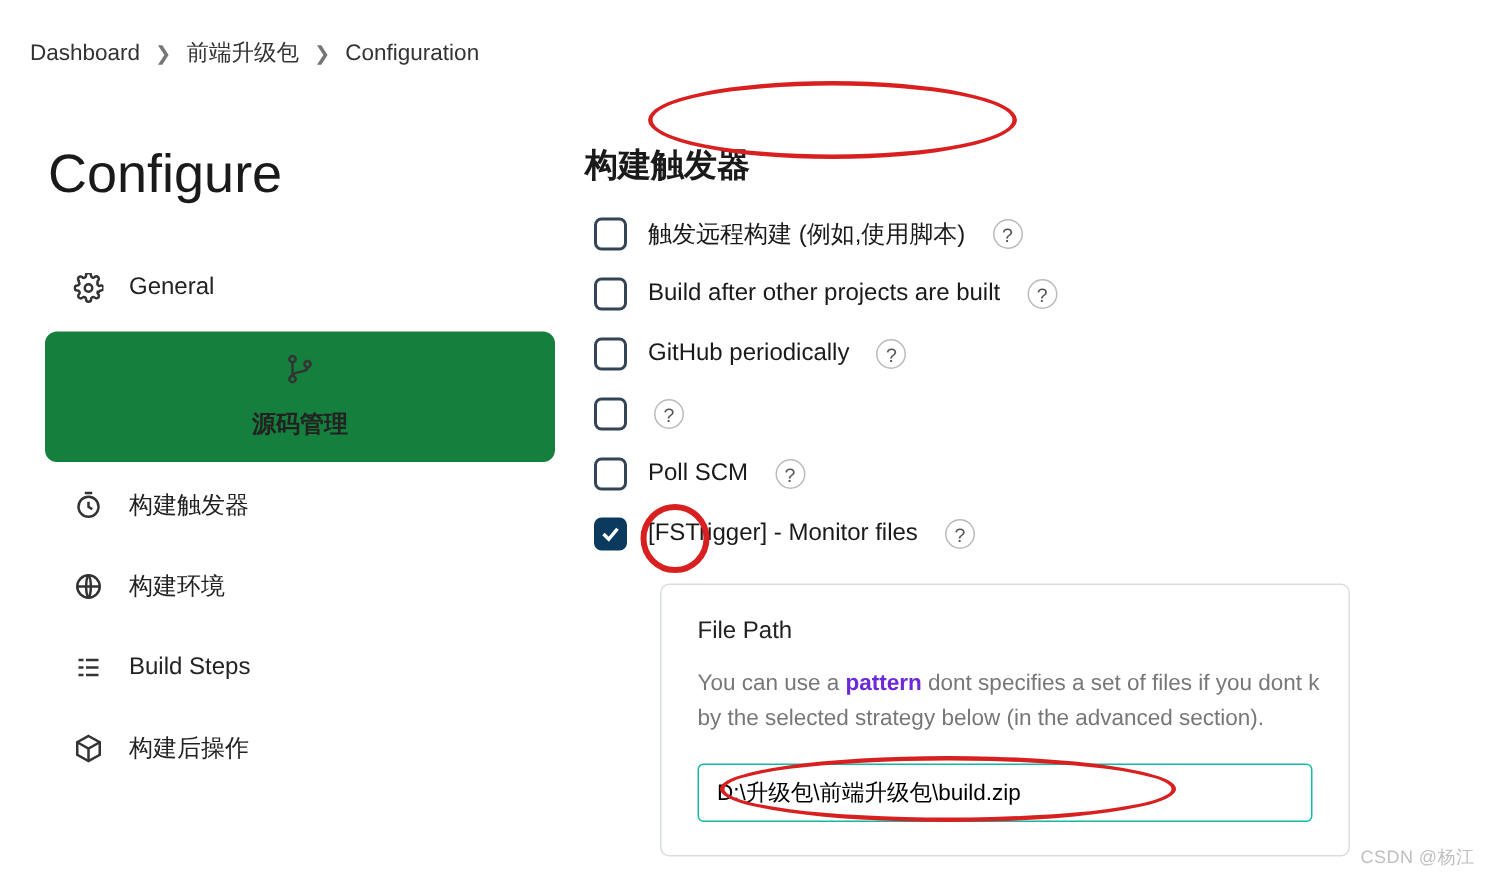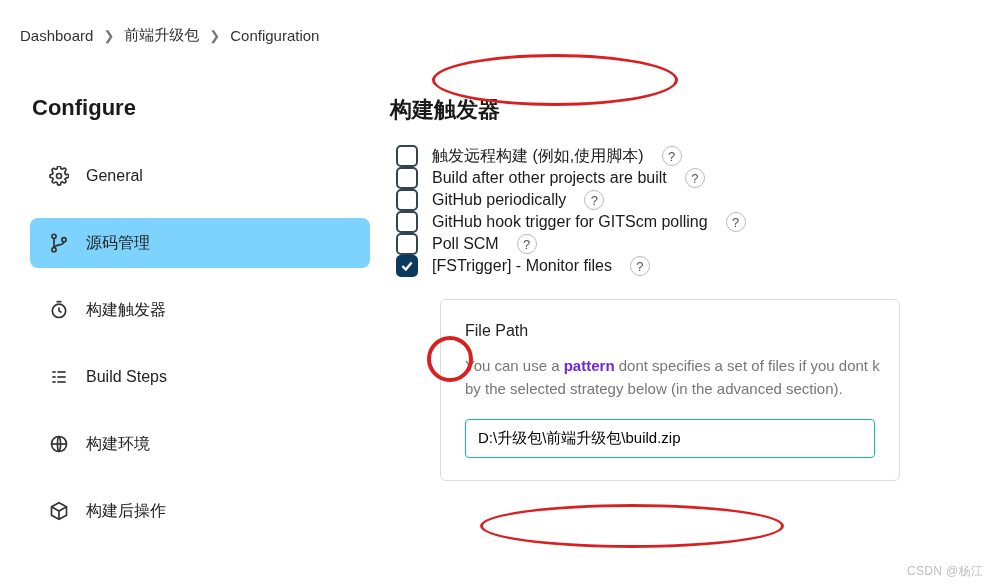--- a/index.html
+++ b/index.html
@@ -2,28 +2,28 @@
 <html><head>
 <meta charset="utf-8">
 <style>
   * { box-sizing: border-box; margin: 0; padding: 0; }
   body { font-family: -apple-system, BlinkMacSystemFont, "Segoe UI", Helvetica, Arial, sans-serif; color:#1a1a1a; background:#fff; width:993px; height:584px; overflow:hidden; position:relative;}
   .breadcrumb { display:flex; align-items:center; gap:10px; padding:26px 20px 10px 20px; font-size:15px; color:#333;}
   .breadcrumb .sep { color:#777; font-size:13px;}
   .breadcrumb span.crumb { cursor:pointer;}
   .layout { display:flex; }
   .sidebar { width:390px; padding:20px 20px 20px 30px;  }
-  .page-title { font-size:22px; font-weight:700; margin:20px 0 30px 2px;}
-  .nav { display:flex; flex-direction:column;gap:13px; }
+  .page-title { font-size:36px; font-weight:400; margin:20px 0 30px 2px;}
+  .nav { display:flex; flex-direction:column; }
   .nav-item { display:flex; align-items:center; gap:16px; padding:14px 18px; border-radius:8px; font-size:16px; color:#222; cursor:pointer; margin-bottom:4px;}
-  .nav-item.active { background:#7dd3fc; font-weight:400;}
+  .nav-item.active { background:#15803d; font-weight:700;flex-direction:column;}
   .nav-item .icon { width:22px; height:22px; display:flex; align-items:center; justify-content:center;}
   .main { flex:1; padding-top:40px; padding-right:10px; position:relative;}
   .section-title { font-size:22px; font-weight:700; margin-bottom:20px;}
-  .opts { display:flex; flex-direction:column; margin-left:6px;}
+  .opts { display:flex; flex-direction:column; gap:18px; margin-left:6px;}
   .opt { display:flex; align-items:center; gap:14px; font-size:16px;}
   .chk { width:22px; height:22px; border:2px solid #334457; border-radius:5px; display:flex; align-items:center; justify-content:center; background:#fff;}
   .chk.checked { background:#0b3a5e; border-color:#0b3a5e;}
   .chk.checked svg { display:block; }
   .chk svg { display:none; }
   .help { width:20px; height:20px; border:1px solid #bbb; border-radius:50%; display:flex; align-items:center; justify-content:center; font-size:13px; color:#555; margin-left:4px; background:#fff;}
   .subpanel { margin-left:50px; margin-top:22px; border:1px solid #d8dde3; border-radius:6px; padding:22px 24px; width:460px; overflow:hidden;}
   .subpanel .label { font-size:16px; color:#222; margin-bottom:14px;}
   .subpanel .desc { font-size:15px; color:#777; line-height:1.55; margin-bottom:18px; white-space:nowrap;}
   .subpanel .desc .link { color:#6d28d9; font-weight:700; cursor:pointer;}
@@ -78,41 +78,41 @@
               <path d="M12 9v4l3 2"></path>
               <path d="M9 2h6"></path>
             </svg>
         </span>
         <span>构建触发器</span>
       </div>
 
       <div class="nav-item">
         <span class="icon">
           <svg width="20" height="20" viewBox="0 0 24 24" fill="none" stroke="#333" stroke-width="2">
+              <circle cx="12" cy="12" r="9"></circle>
+              <path d="M3 12h18"></path>
+              <path d="M12 3c2.5 3 2.5 15 0 18"></path>
+              <path d="M12 3c-2.5 3-2.5 15 0 18"></path>
+            </svg>
+        </span>
+        <span>构建环境</span>
+      </div>
+
+      <div class="nav-item">
+        <span class="icon">
+          <svg width="20" height="20" viewBox="0 0 24 24" fill="none" stroke="#333" stroke-width="2">
               <path d="M4 6h4"></path>
               <path d="M4 12h4"></path>
               <path d="M4 18h4"></path>
               <path d="M10 6h10"></path>
               <path d="M10 12h10"></path>
               <path d="M10 18h10"></path>
             </svg>
         </span>
         <span>Build Steps</span>
-      </div>
-
-      <div class="nav-item">
-        <span class="icon">
-          <svg width="20" height="20" viewBox="0 0 24 24" fill="none" stroke="#333" stroke-width="2">
-              <circle cx="12" cy="12" r="9"></circle>
-              <path d="M3 12h18"></path>
-              <path d="M12 3c2.5 3 2.5 15 0 18"></path>
-              <path d="M12 3c-2.5 3-2.5 15 0 18"></path>
-            </svg>
-        </span>
-        <span>构建环境</span>
       </div>
 
       <div class="nav-item">
         <span class="icon">
           <svg width="20" height="20" viewBox="0 0 24 24" fill="none" stroke="#333" stroke-width="2">
               <path d="M12 2l9 5v10l-9 5-9-5V7l9-5z"></path>
               <path d="M3 7l9 5 9-5"></path>
               <path d="M12 12v10"></path>
             </svg>
         </span>
@@ -135,21 +135,20 @@
         <span>Build after other projects are built</span>
         <span class="help">?</span>
       </div>
       <div class="opt">
         <span class="chk"></span>
         <span>GitHub periodically</span>
         <span class="help">?</span>
       </div>
       <div class="opt">
         <span class="chk"></span>
-        <span>GitHub hook trigger for GITScm polling</span>
         <span class="help">?</span>
       </div>
       <div class="opt">
         <span class="chk"></span>
         <span>Poll SCM</span>
         <span class="help">?</span>
       </div>
       <div class="opt">
         <span class="chk checked">
             <svg width="14" height="14" viewBox="0 0 24 24" fill="none" stroke="#fff" stroke-width="4">

